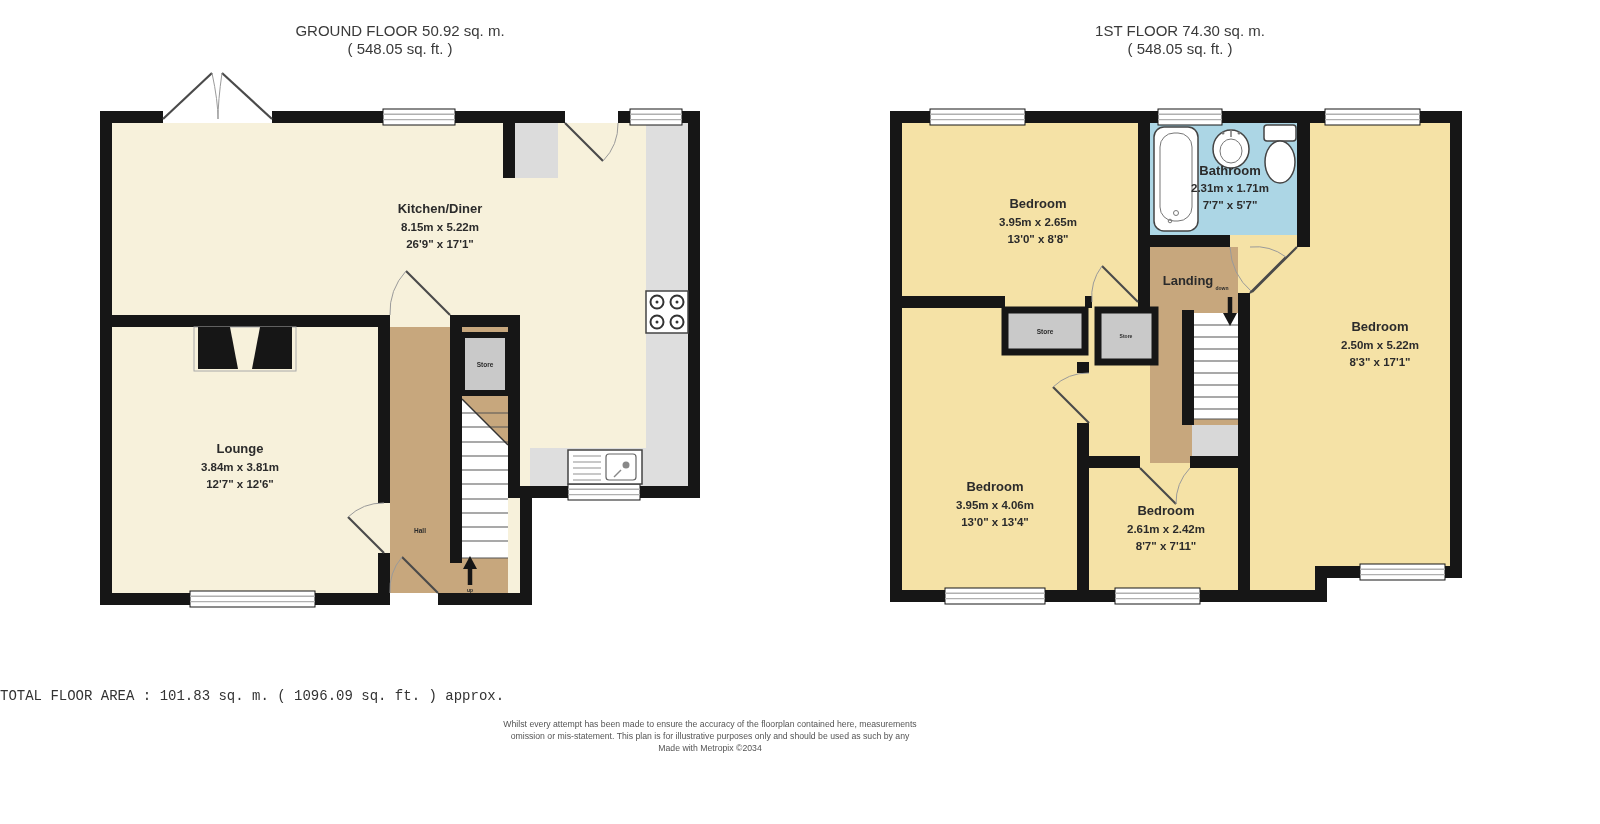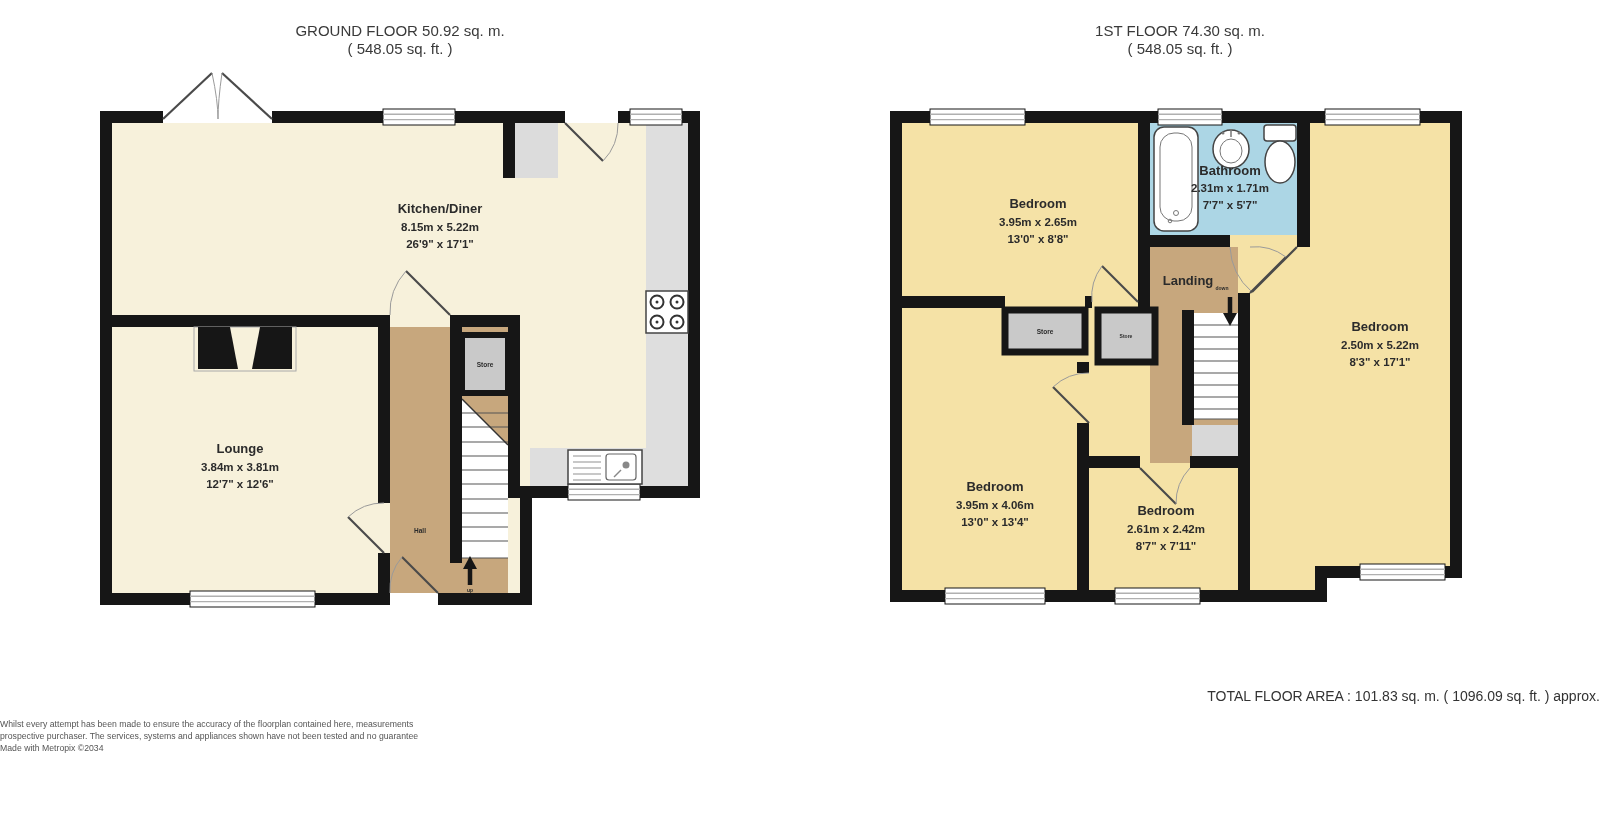--- a/index.html
+++ b/index.html
@@ -6,23 +6,23 @@
   #canvas{position:relative;width:1600px;height:824px;background:#ffffff;overflow:hidden;
           font-family:"Liberation Sans","DejaVu Sans",sans-serif;margin-top:8px;}
   .floor-title{position:absolute;width:620px;text-align:center;color:#3a3a3a;
                font-size:15px;line-height:18px;}
   .svg-plan{position:absolute;width:620px;height:560px;}
   svg text{font-family:"Liberation Sans","DejaVu Sans",sans-serif;font-weight:bold;fill:#2b2b2b;}
   text.room-name{font-size:13px;}
   text.room-dim{font-size:11.5px;}
   text.tiny{font-size:6.5px;}
   text.tinier{font-size:5px;}
-  .footer-total{position:absolute;left:0;top:680px;width:1600px;text-align:right;
-                color:#333;font-size:14px;}
-  .footer-disclaimer{position:absolute;left:0;top:710px;width:1420px;text-align:left;
+  .footer-total{position:absolute;left:0;top:680px;width:1600px;text-align:left;
+                color:#333;font-size:14px;font-family:Liberation Mono, monospace;}
+  .footer-disclaimer{position:absolute;left:0;top:710px;width:1420px;text-align:center;
                      color:#555;font-size:8.7px;line-height:12.2px;}
   .wall{fill:#161616;}
   .arc{stroke:#9a9a9a;stroke-width:1;fill:none;}
   .leaf{stroke:#4a4a4a;stroke-width:2.2;fill:none;}
   .tread{stroke:#555;stroke-width:1.2;}
   .winline{stroke:#b0b0b0;stroke-width:1.4;}
   .winrect{fill:#ffffff;stroke:#161616;stroke-width:1;}
   .fixture{fill:#ffffff;stroke:#444;stroke-width:1.5;}
 </style>
 </head>
@@ -337,17 +337,17 @@
     <text class="room-name" text-anchor="middle" x="318" y="222">Landing</text>
     <text class="tinier" text-anchor="middle" x="352" y="227">down</text>
     <text class="tiny" text-anchor="middle" x="175" y="271">Store</text>
     <text class="tinier" text-anchor="middle" x="256" y="275">Store</text>
   </svg>
 
   <div class="footer-total">TOTAL FLOOR AREA : 101.83 sq. m. ( 1096.09 sq. ft. ) approx.</div>
 
   <div class="footer-disclaimer">
     <div>Whilst every attempt has been made to ensure the accuracy of the floorplan contained here, measurements</div>
-    <div>prospective purchaser. The services, systems and appliances shown have not been tested and no guarantee</div>
+    <div>omission or mis-statement. This plan is for illustrative purposes only and should be used as such by any</div>
     <div>Made with Metropix ©2034</div>
   </div>
 
 </div>
 
 </body></html>

